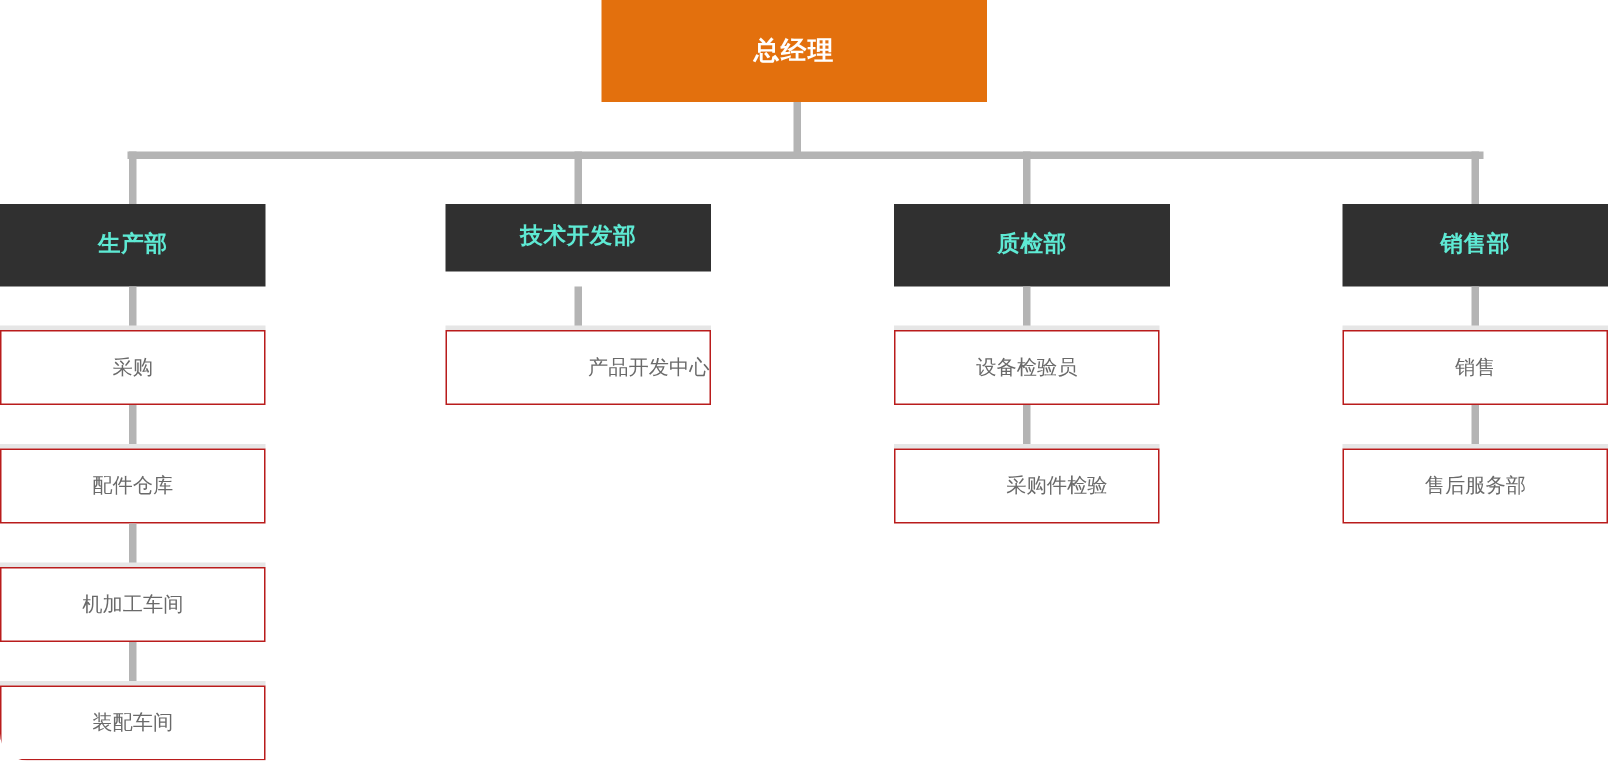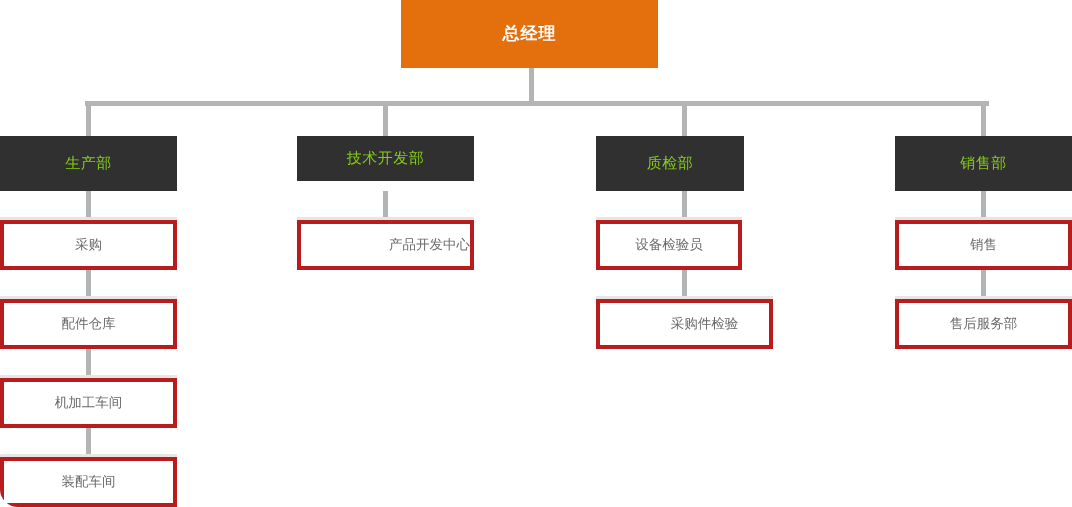--- a/index.html
+++ b/index.html
@@ -44,31 +44,31 @@
   .node-root {
     background: #e3700d;
     color: #ffffff;
     font-size: 17px;
     font-weight: bold;
     letter-spacing: 1px;
   }
 
   .node-dept {
     background: #303030;
-    color: #84cc16;
+    color: #5eead4;
     font-size: 15px;
-    font-weight: normal;
+    font-weight: bold;
     letter-spacing: .5px;
   }
 
   .node-leaf {
     background: #ffffff;
     color: #6a6a6a;
     font-size: 13.5px;
-    border: 4px solid #b91c1c;
+    border: 1px solid #b91c1c;
     box-shadow: 0 -3px 0 0 #e6e6e6;
   }
 
   .node-label {
     display: block;
     pointer-events: none;
   }
 </style>
 </head>
 <body>
@@ -102,25 +102,25 @@
     </div>
     <div class="conn conn-v" style="left: 383px; top: 101px; width: 5px; height: 35px;"></div>
     <div class="node node-dept" style="left: 297px; top: 136px; width: 177px; height: 45px;">
       <span class="node-label">技术开发部</span>
     </div>
     <div class="conn conn-v" style="left: 383px; top: 191px; width: 5px; height: 31px;"></div>
     <div class="node node-leaf" style="left: 297px; top: 220px; width: 177px; height: 50px; justify-content: flex-end;">
       <span class="node-label">产品开发中心</span>
     </div>
     <div class="conn conn-v" style="left: 682px; top: 101px; width: 5px; height: 35px;"></div>
-    <div class="node node-dept" style="left: 596px; top: 136px; width: 148px; height: 55px;">
+    <div class="node node-dept" style="left: 596px; top: 136px; width: 184px; height: 55px;">
       <span class="node-label">质检部</span>
     </div>
     <div class="conn conn-v" style="left: 682px; top: 191px; width: 5px; height: 31px;"></div>
-    <div class="node node-leaf" style="left: 596px; top: 220px; width: 146px; height: 50px;">
+    <div class="node node-leaf" style="left: 596px; top: 220px; width: 177px; height: 50px;">
       <span class="node-label">设备检验员</span>
     </div>
     <div class="conn conn-v" style="left: 682px; top: 270px; width: 5px; height: 31px;"></div>
     <div class="node node-leaf" style="left: 596px; top: 299px; width: 177px; height: 50px; padding-left: 40px;">
       <span class="node-label">采购件检验</span>
     </div>
     <div class="conn conn-v" style="left: 981px; top: 101px; width: 5px; height: 35px;"></div>
     <div class="node node-dept" style="left: 895px; top: 136px; width: 177px; height: 55px;">
       <span class="node-label">销售部</span>
     </div>

